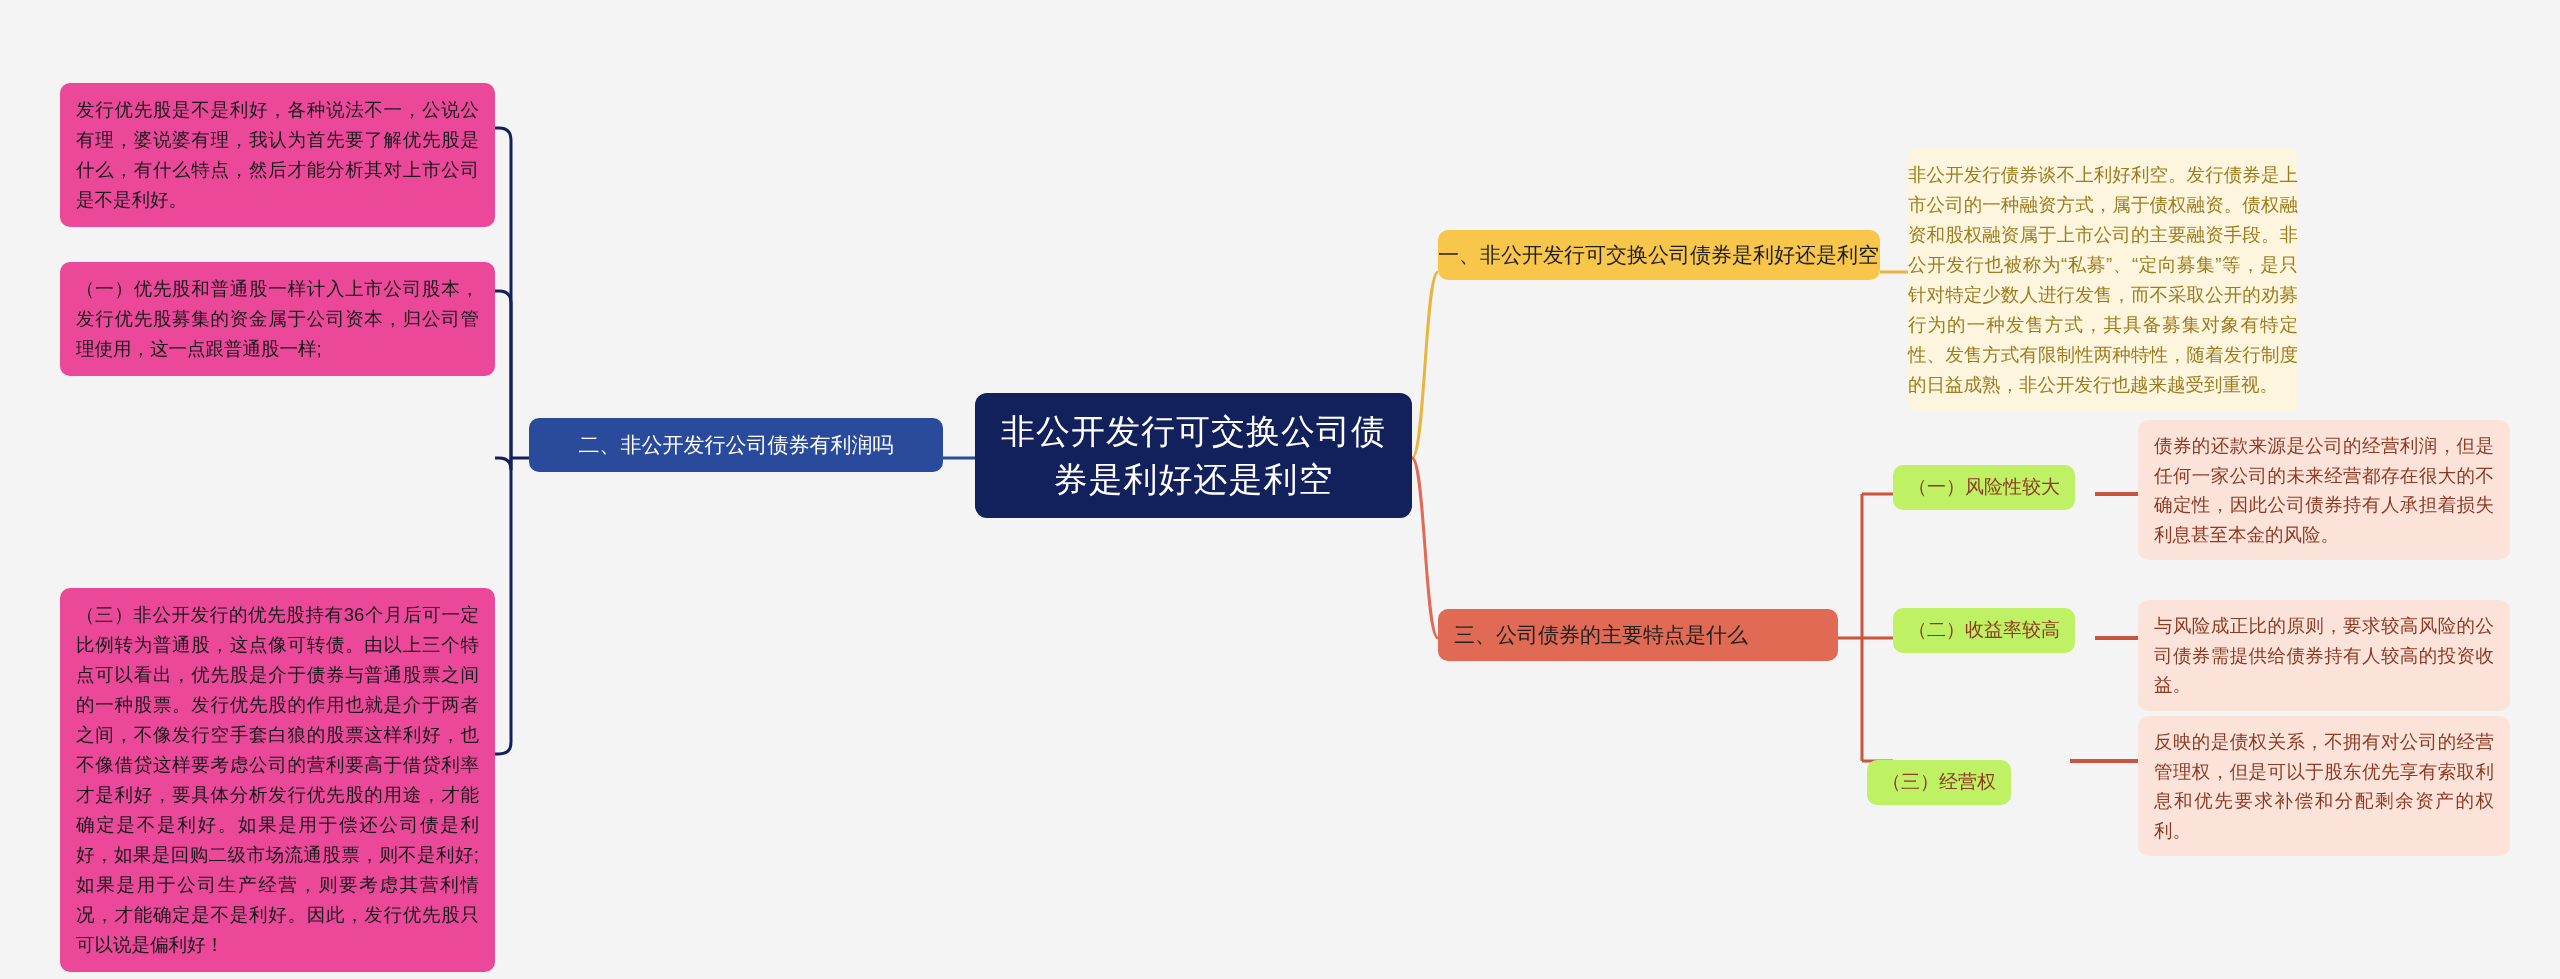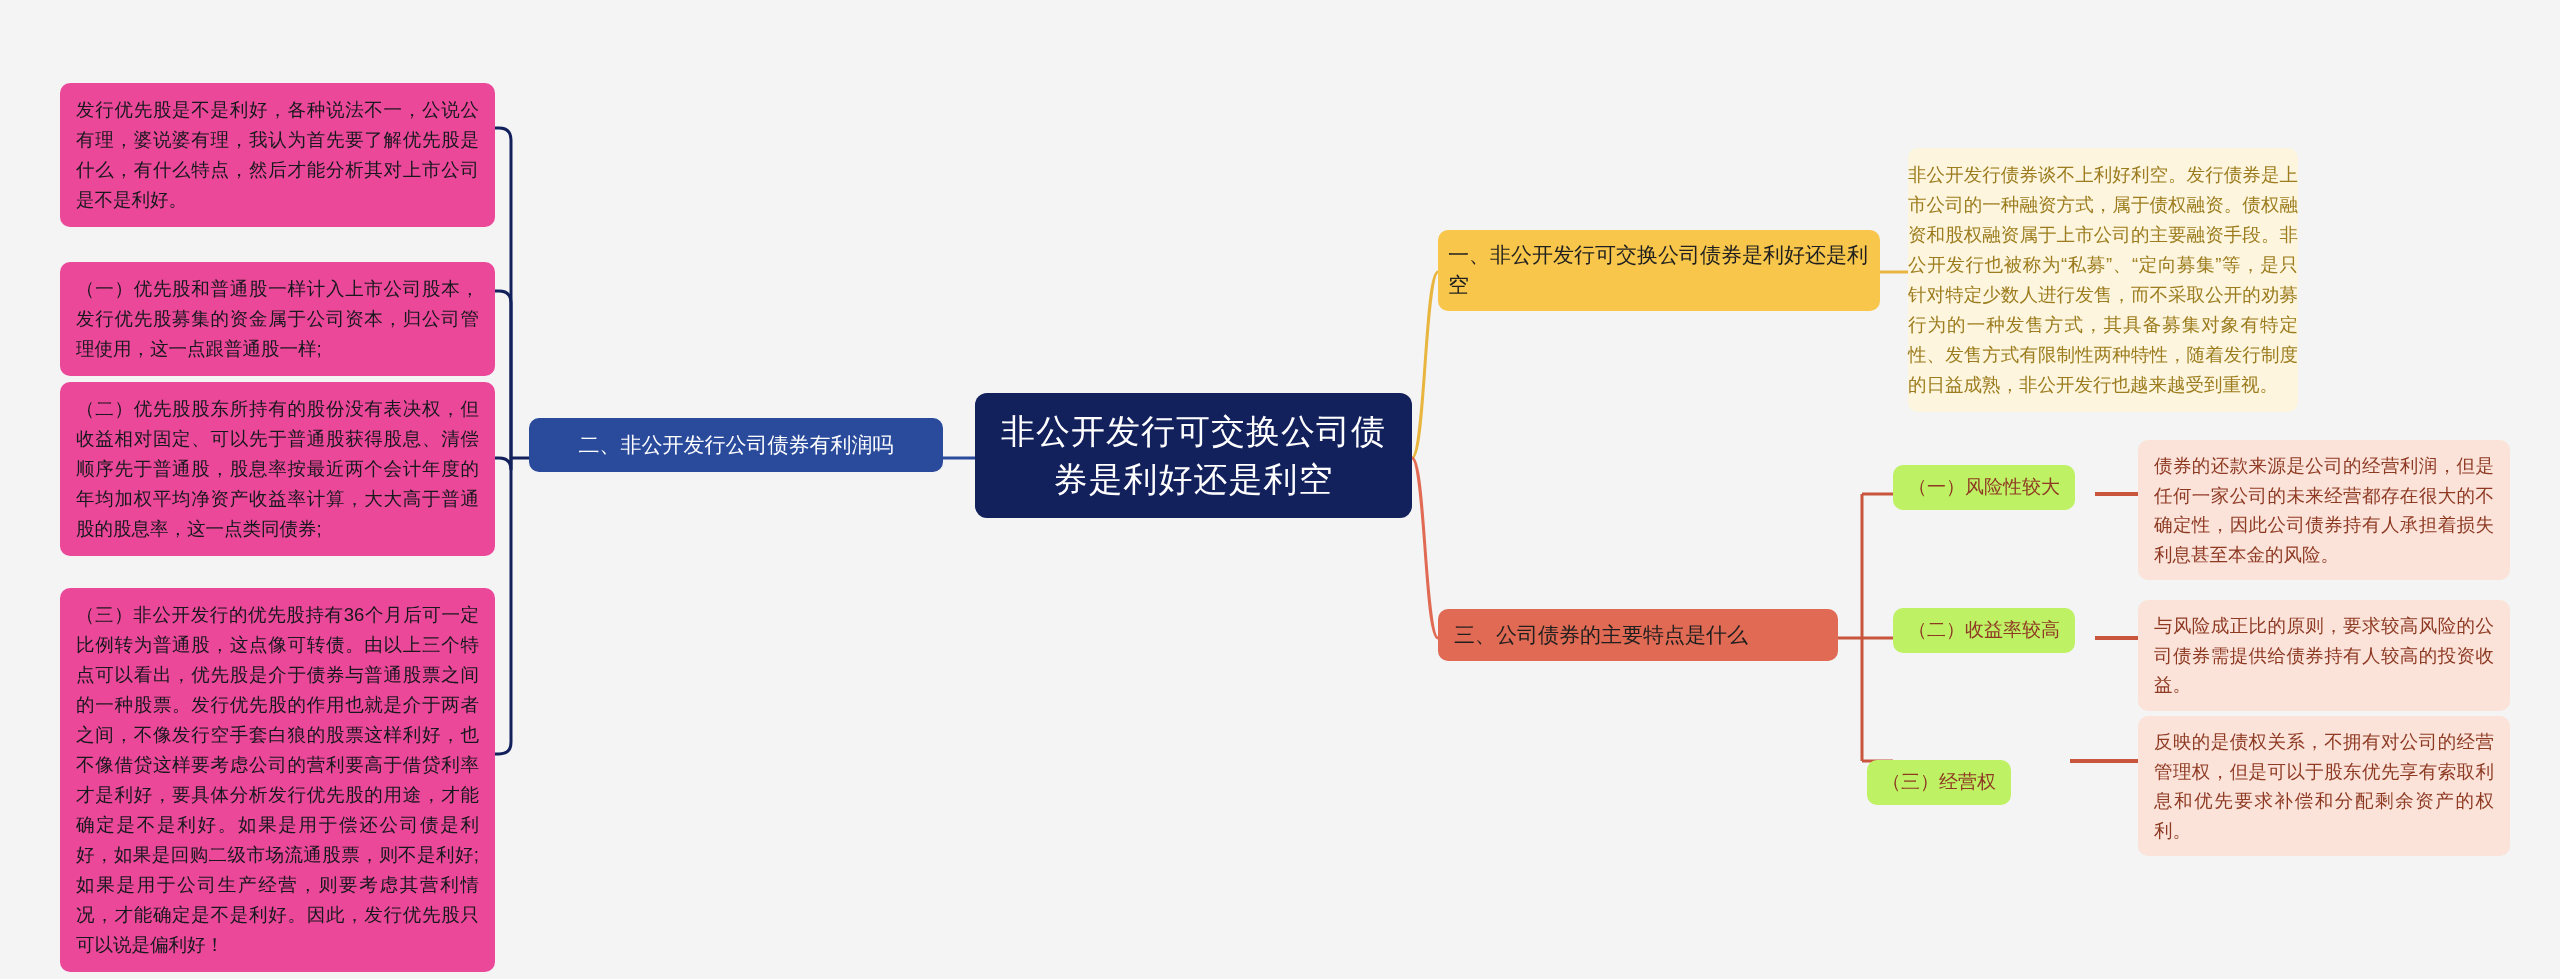--- a/index.html
+++ b/index.html
@@ -23,21 +23,21 @@
     padding:14px 20px;
     font-size:34px;line-height:1.42;
     text-align:center;
     letter-spacing:1px;
     z-index:5;
   }
 
   
   .branch{
     border-radius:10px;
-    padding:10px 10px;
+    padding:10px 0;
     font-size:21px;line-height:1.45;
     z-index:4;
   }
   .b-yellow{
     left:1438px;top:230px;width:442px;
     background:#f7c64b;
     color:#1f1f1f;
   }
   .b-blue{
     left:529px;top:418px;width:414px;
@@ -105,21 +105,21 @@
     background:#fbe3da;
     color:#8e3a23;
     border-radius:10px;
     padding:11px 16px;
     font-size:18.5px;
     line-height:1.6;
     text-align:justify;
     text-justify:inter-character;
     z-index:3;
   }
-  .lp1{left:2138px;top:440px;width:372px;}
+  .lp1{left:2138px;top:420px;width:372px;}
   .lp2{left:2138px;top:600px;width:372px;}
   .lp3{left:2138px;top:716px;width:372px;}
 </style>
 </head>
 <body style="background: rgb(244, 244, 245);">
 
 <div id="canvas">
 
   <svg id="links" xmlns="http://www.w3.org/2000/svg">
 
@@ -150,21 +150,20 @@
   </svg>
 
   <div class="node root">非公开发行可交换公司债券是利好还是利空</div>
 
   <div class="node branch b-yellow">一、非公开发行可交换公司债券是利好还是利空</div>
   <div class="node leaf-yellow">非公开发行债券谈不上利好利空。发行债券是上市公司的一种融资方式，属于债权融资。债权融资和股权融资属于上市公司的主要融资手段。非公开发行也被称为“私募”、“定向募集”等，是只针对特定少数人进行发售，而不采取公开的劝募行为的一种发售方式，其具备募集对象有特定性、发售方式有限制性两种特性，随着发行制度的日益成熟，非公开发行也越来越受到重视。</div>
 
   <div class="node branch b-blue">二、非公开发行公司债券有利润吗</div>
   <div class="node leaf-left l1">发行优先股是不是利好，各种说法不一，公说公有理，婆说婆有理，我认为首先要了解优先股是什么，有什么特点，然后才能分析其对上市公司是不是利好。</div>
   <div class="node leaf-left l2">（一）优先股和普通股一样计入上市公司股本，发行优先股募集的资金属于公司资本，归公司管理使用，这一点跟普通股一样;</div>
-  <div class="node leaf-left l3">（二）优先股股东所持有的股份没有表决权，但收益相对固定、可以先于普通股获得股息、清偿顺序先于普通股，股息率按最近两个会计年度的年均加权平均净资产收益率计算，大大高于普通股的股息率，这一点类同债券;</div>
   <div class="node leaf-left l4">（三）非公开发行的优先股持有36个月后可一定比例转为普通股，这点像可转债。由以上三个特点可以看出，优先股是介于债券与普通股票之间的一种股票。发行优先股的作用也就是介于两者之间，不像发行空手套白狼的股票这样利好，也不像借贷这样要考虑公司的营利要高于借贷利率才是利好，要具体分析发行优先股的用途，才能确定是不是利好。如果是用于偿还公司债是利好，如果是回购二级市场流通股票，则不是利好;如果是用于公司生产经营，则要考虑其营利情况，才能确定是不是利好。因此，发行优先股只可以说是偏利好！</div>
 
   <div class="node branch b-red">三、公司债券的主要特点是什么</div>
 
   <div class="node sub-pink sp1">（一）风险性较大</div>
   <div class="node sub-pink sp2">（二）收益率较高</div>
   <div class="node sub-pink sp3">（三）经营权</div>
 
   <div class="node leaf-pink lp1">债券的还款来源是公司的经营利润，但是任何一家公司的未来经营都存在很大的不确定性，因此公司债券持有人承担着损失利息甚至本金的风险。</div>
   <div class="node leaf-pink lp2">与风险成正比的原则，要求较高风险的公司债券需提供给债券持有人较高的投资收益。</div>

